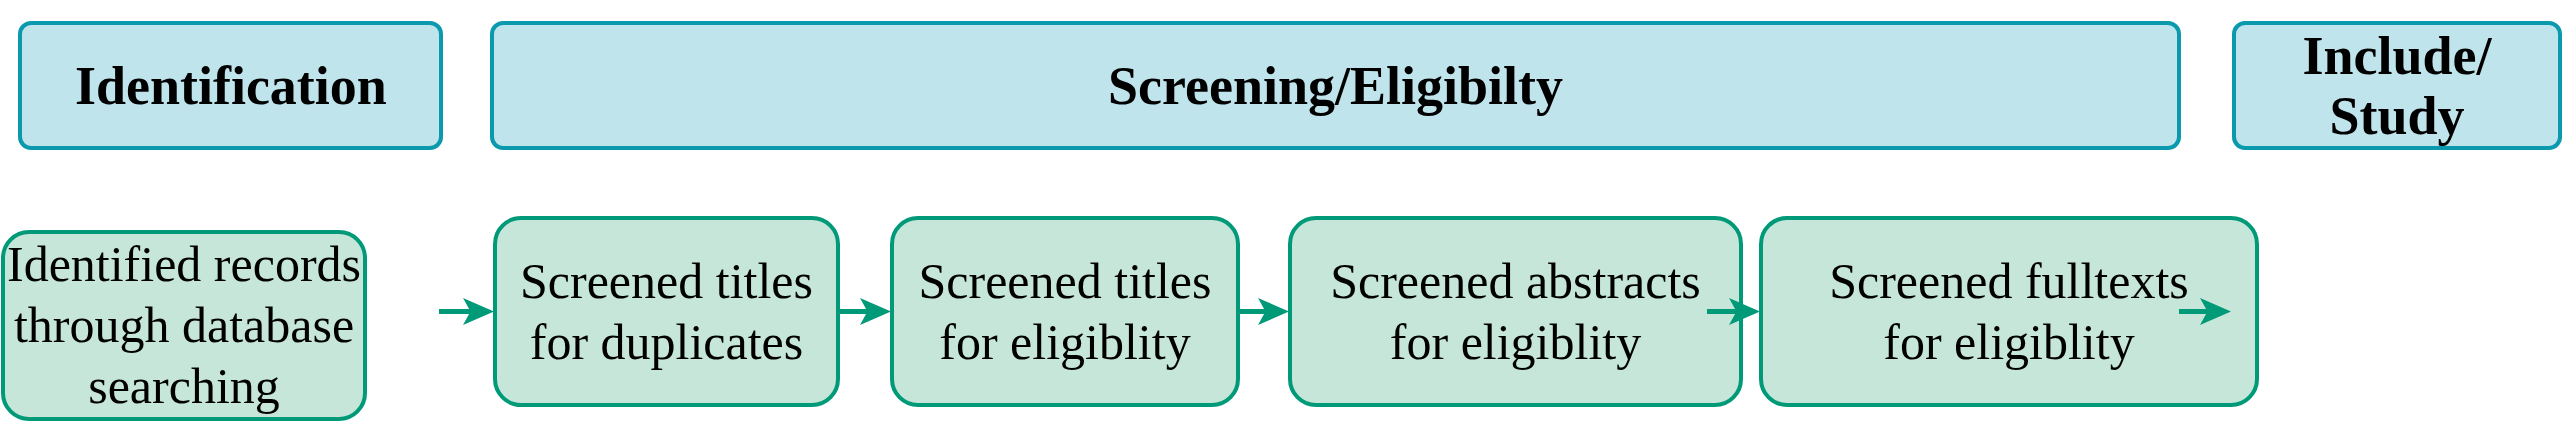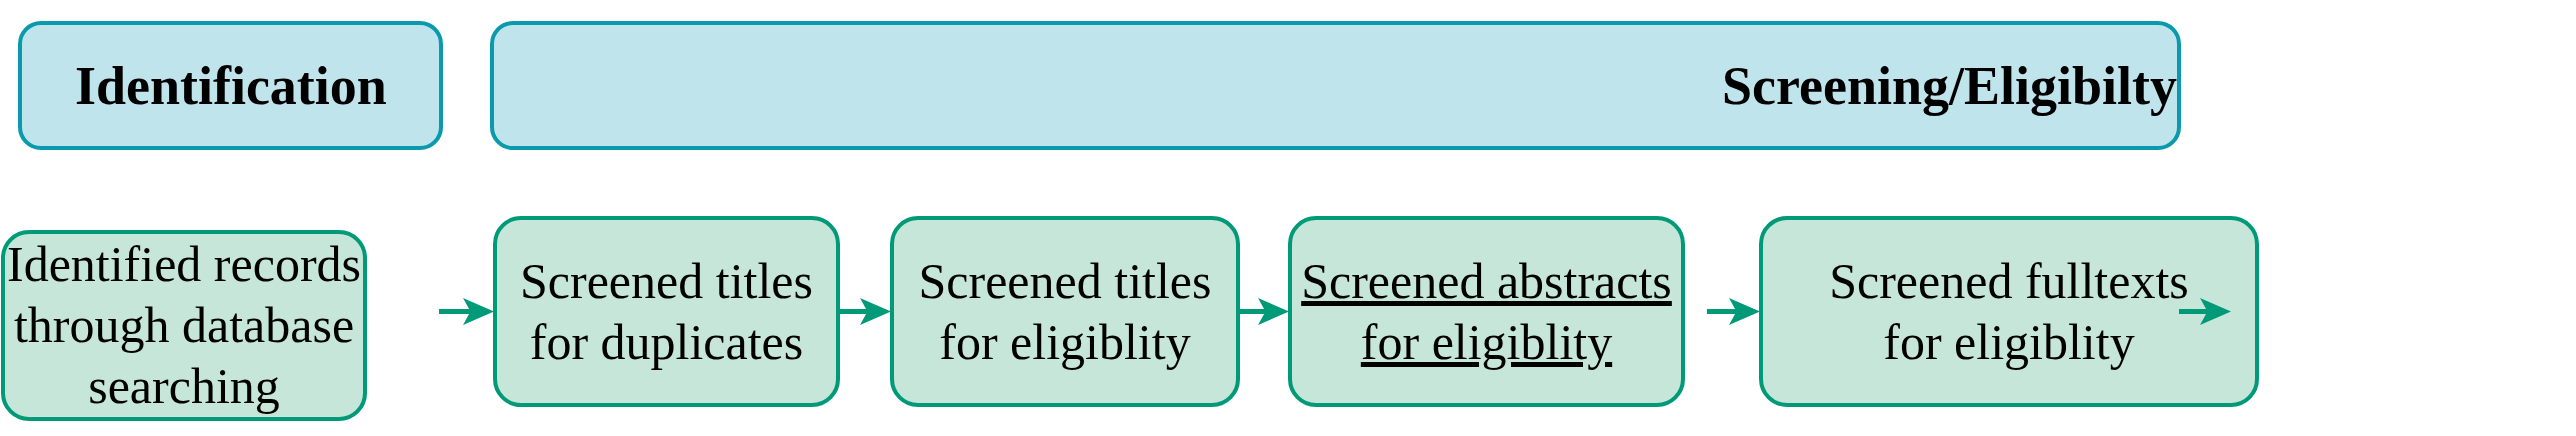--- a/index.html
+++ b/index.html
@@ -26,43 +26,43 @@
   }
   .box .label {
     white-space: pre-line;
     display: block;
   }
   .hdr {
     top: 21px;
     height: 129px;
     background: var(--blue_fill, #bfe4ec);
     border: 4.9px solid var(--teal_border, #0a99ad);
-    border-radius: 23px;
+    border-radius: 13px;
     font-weight: bold;
     font-size: 54px;
     line-height: 60px;
   }
   .proc {
     top: 216px;
     height: 191px;
     background: var(--mint_fill, #c5e6d9);
     border: 4.9px solid var(--green_border, #009a78);
     border-radius: 28px;
     font-size: 50px;
     line-height: 61px;
   }
   
   #t1 { left: 18.4px;   width: 425px;  }
-  #t2 { left: 490px;  width: 1691px; justify-content: flex-end; }
+  #t2 { left: 490px;  width: 1691px; }
   #t3 { left: 2232px; width: 330px;  }
   
   #b1 { left: 1px;   width: 366px; margin-top: 14px; }
   #b2 { left: 493px;  width: 347px; }
   #b3 { left: 890px; width: 350px; }
-  #b4 { left: 1288px; width: 397px; text-decoration: underline; }
+  #b4 { left: 1288px; width: 455px; }
   #b5 { left: 1759px; width: 500px; }
   #b6 { left: 2230px; width: 332px; }
   
   .arrow {
     position: absolute;
     top: 298px;
     height: 27px;
   }
   #a1 { left: 439px;  width: 55px; }
   #a2 { left: 836px; width: 55px; }
@@ -90,20 +90,24 @@
 </head>
 <body>
 
 <div id="canvas">
 
   <div id="t1" class="box hdr">
     <span class="label">Identification</span>
   </div>
   <div id="t2" class="box hdr">
     <span class="label">Screening/Eligibilty</span>
+  </div>
+  <div id="t3" class="box hdr">
+    <span class="label">Include/
+Study</span>
   </div>
 
   <div id="b1" class="box proc">
     <span class="label">Identified records
 through database
 searching</span>
   </div>
   <div id="b2" class="box proc">
     <span class="label">Screened titles
 for duplicates</span>

